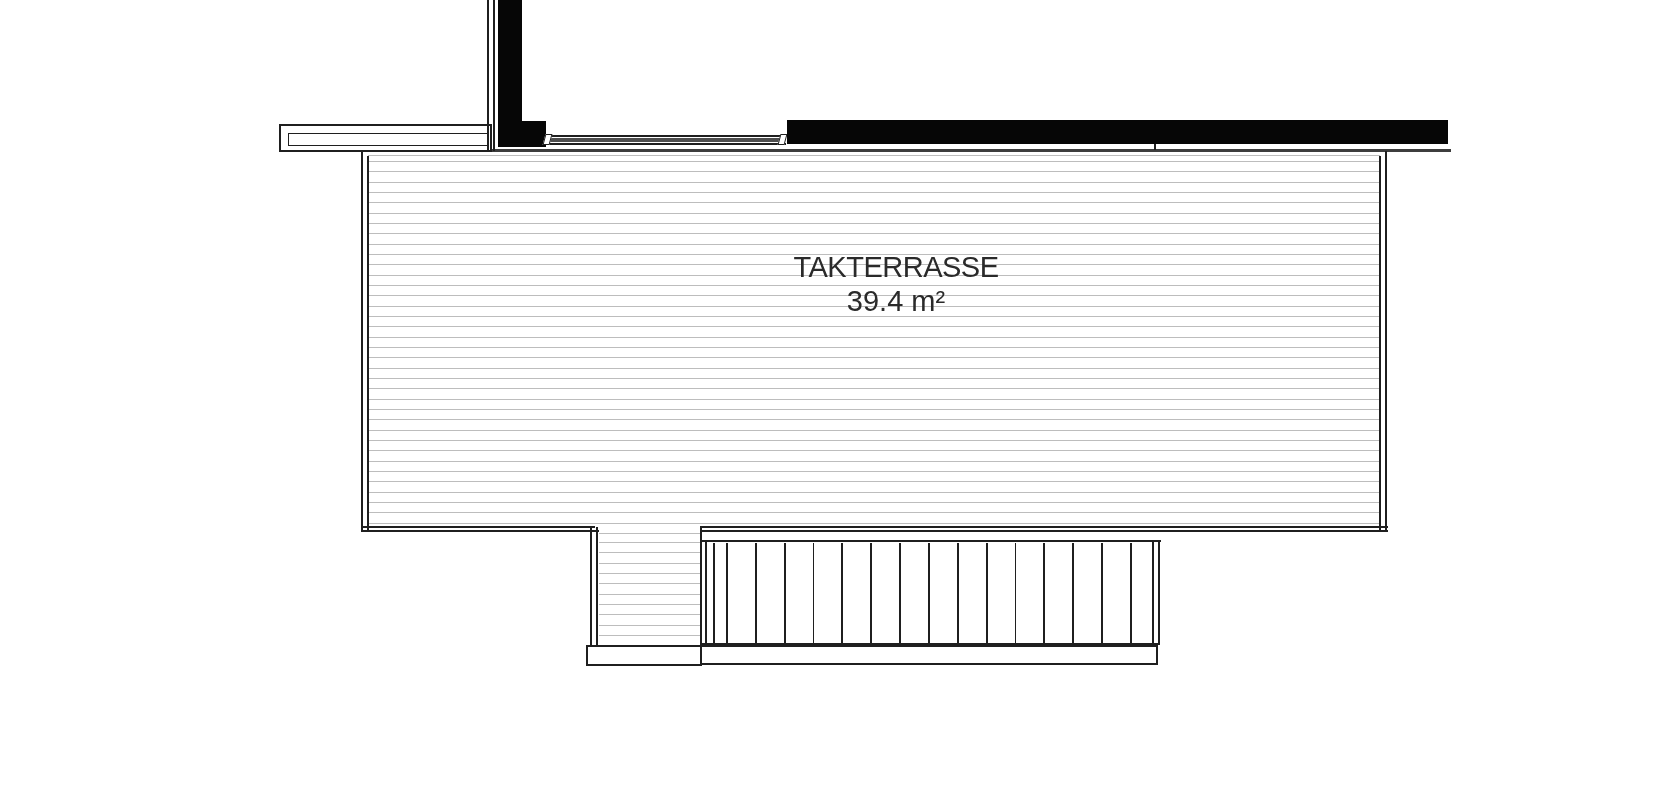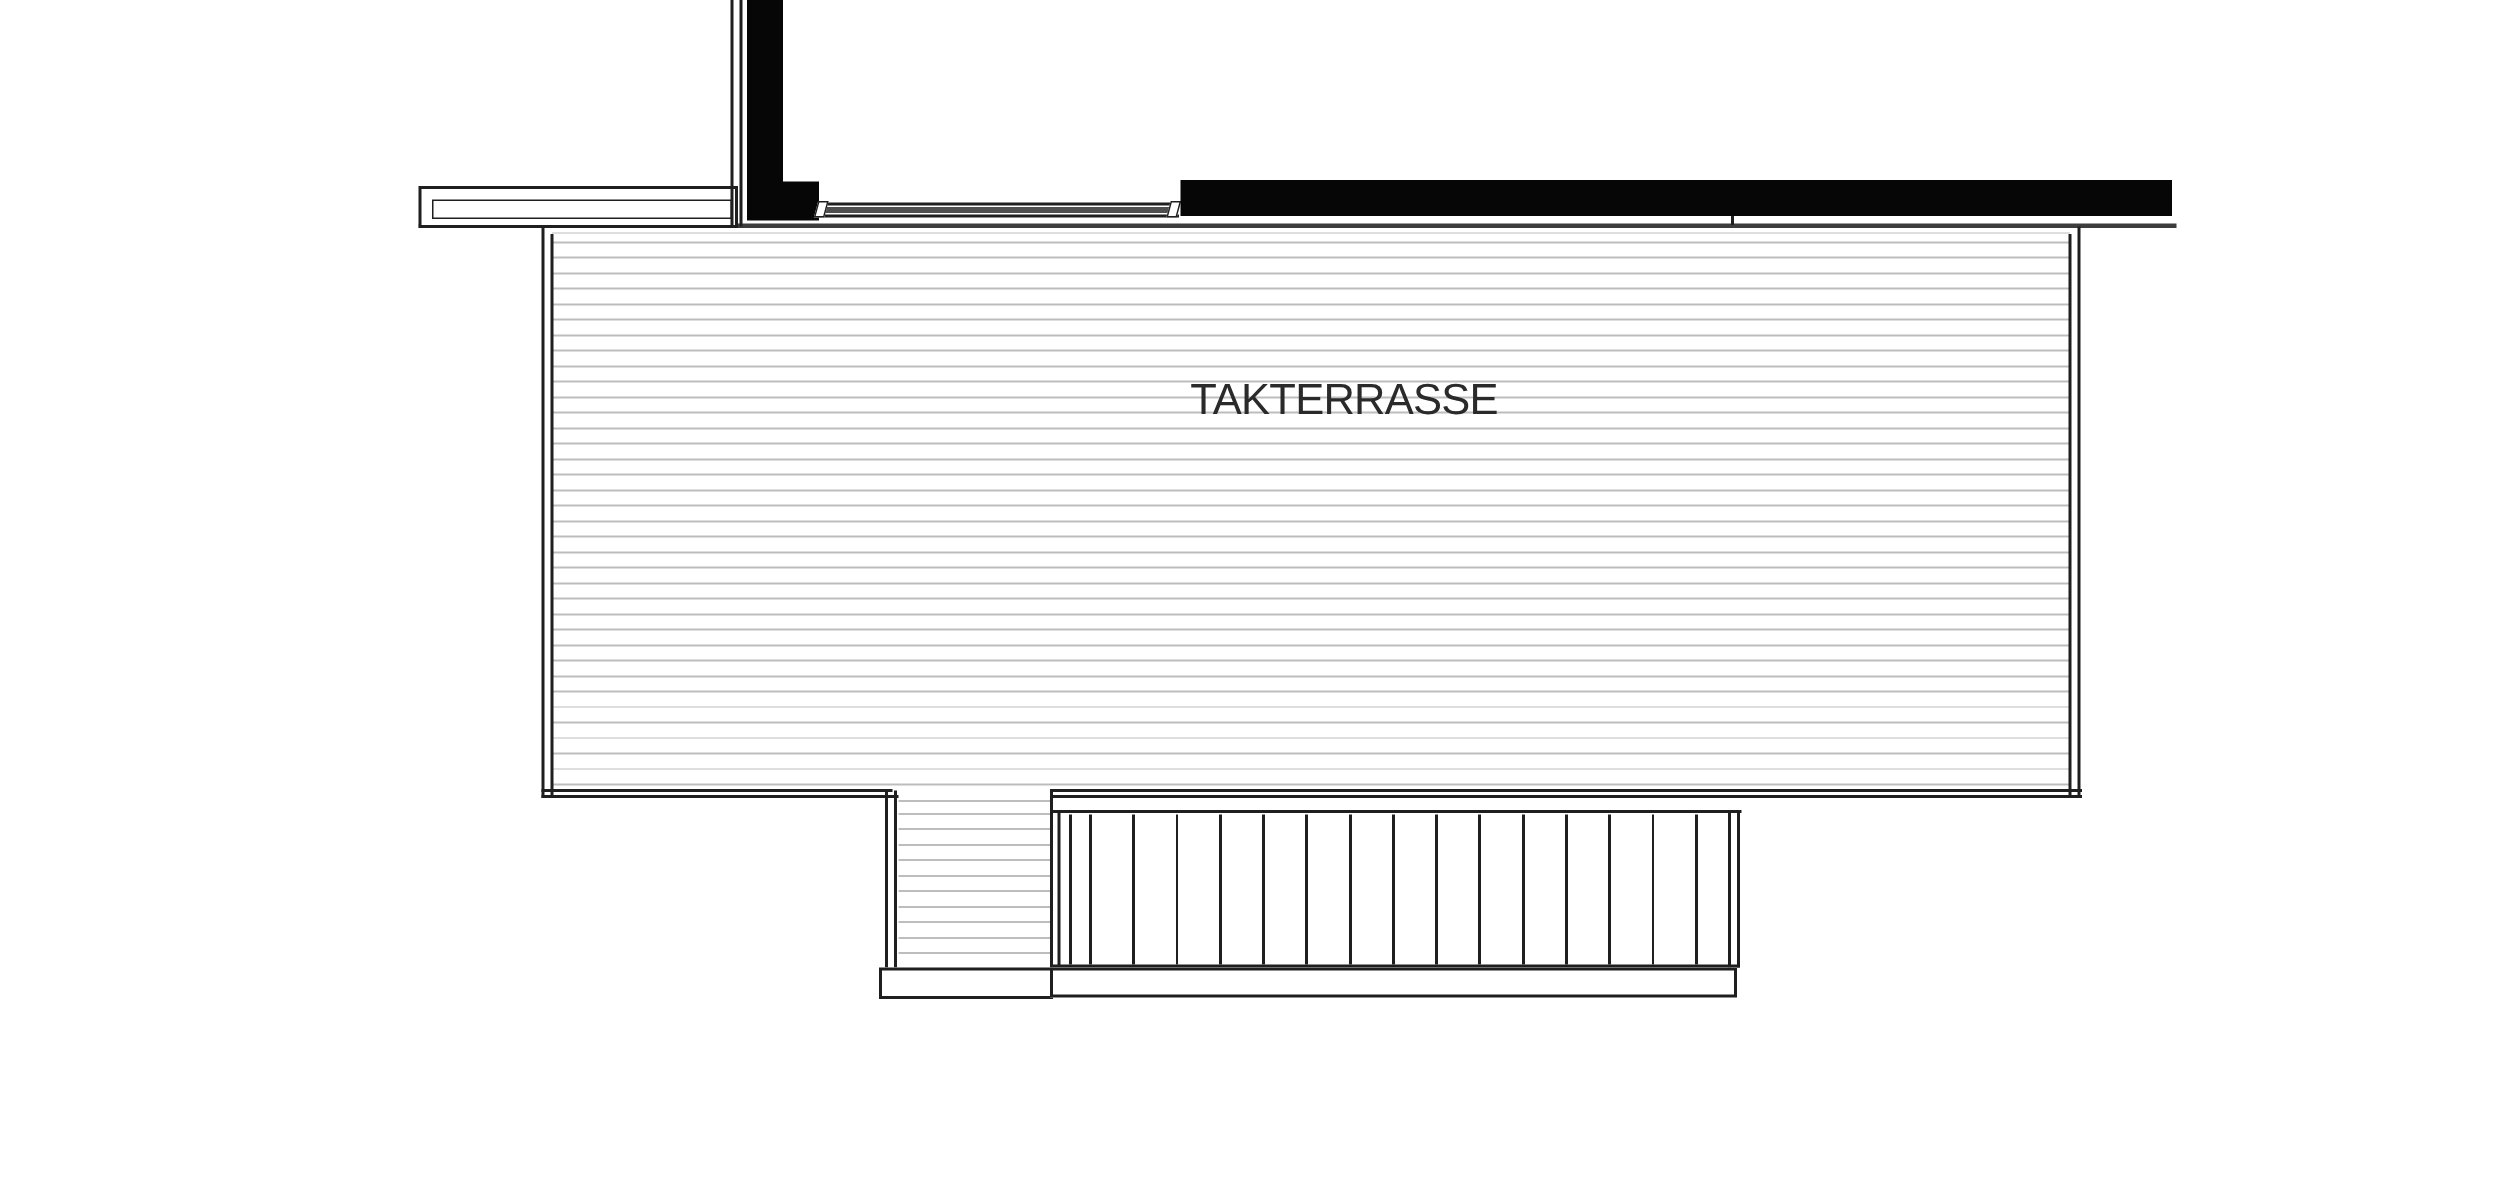--- a/index.html
+++ b/index.html
@@ -47,14 +47,15 @@
     <div class="shape" style="left: 700px; top: 527px; width: 2px; height: 118px; background: rgb(31, 31, 31);"></div>
     <div class="shape" style="left: 705px; top: 541px; width: 2px; height: 103px; background: rgb(31, 31, 31);"></div>
     <div class="shape" style="left: 707px; top: 543px; width: 446px; height: 100px; background-image: repeating-linear-gradient(90deg, rgb(31, 31, 31) 0px, rgb(31, 31, 31) 1.9px, transparent 1.9px, transparent 28.85px); background-position: 19px 0px;"></div>
     <div class="shape" style="left: 1152px; top: 541px; width: 2px; height: 104px; background: rgb(31, 31, 31);"></div>
     <div class="shape" style="left: 1158px; top: 541px; width: 2px; height: 104px; background: rgb(31, 31, 31);"></div>
     <div class="shape" style="left: 700px; top: 643px; width: 460px; height: 2px; background: rgb(31, 31, 31);"></div>
     <div class="shape" style="left: 586px; top: 645px; width: 116px; height: 21px; background: rgb(255, 255, 255); border: 2px solid rgb(31, 31, 31);"></div>
     <div class="shape" style="left: 700px; top: 645px; width: 458px; height: 20px; background: rgb(255, 255, 255); border: 2px solid rgb(31, 31, 31);"></div>
     <div class="room-label" style="color: rgb(42, 42, 42);">
     <div class="room-name">TAKTERRASSE</div>
+    <div class="room-area">39.4 m²</div>
   </div>
 </div>
 
 </body></html>

